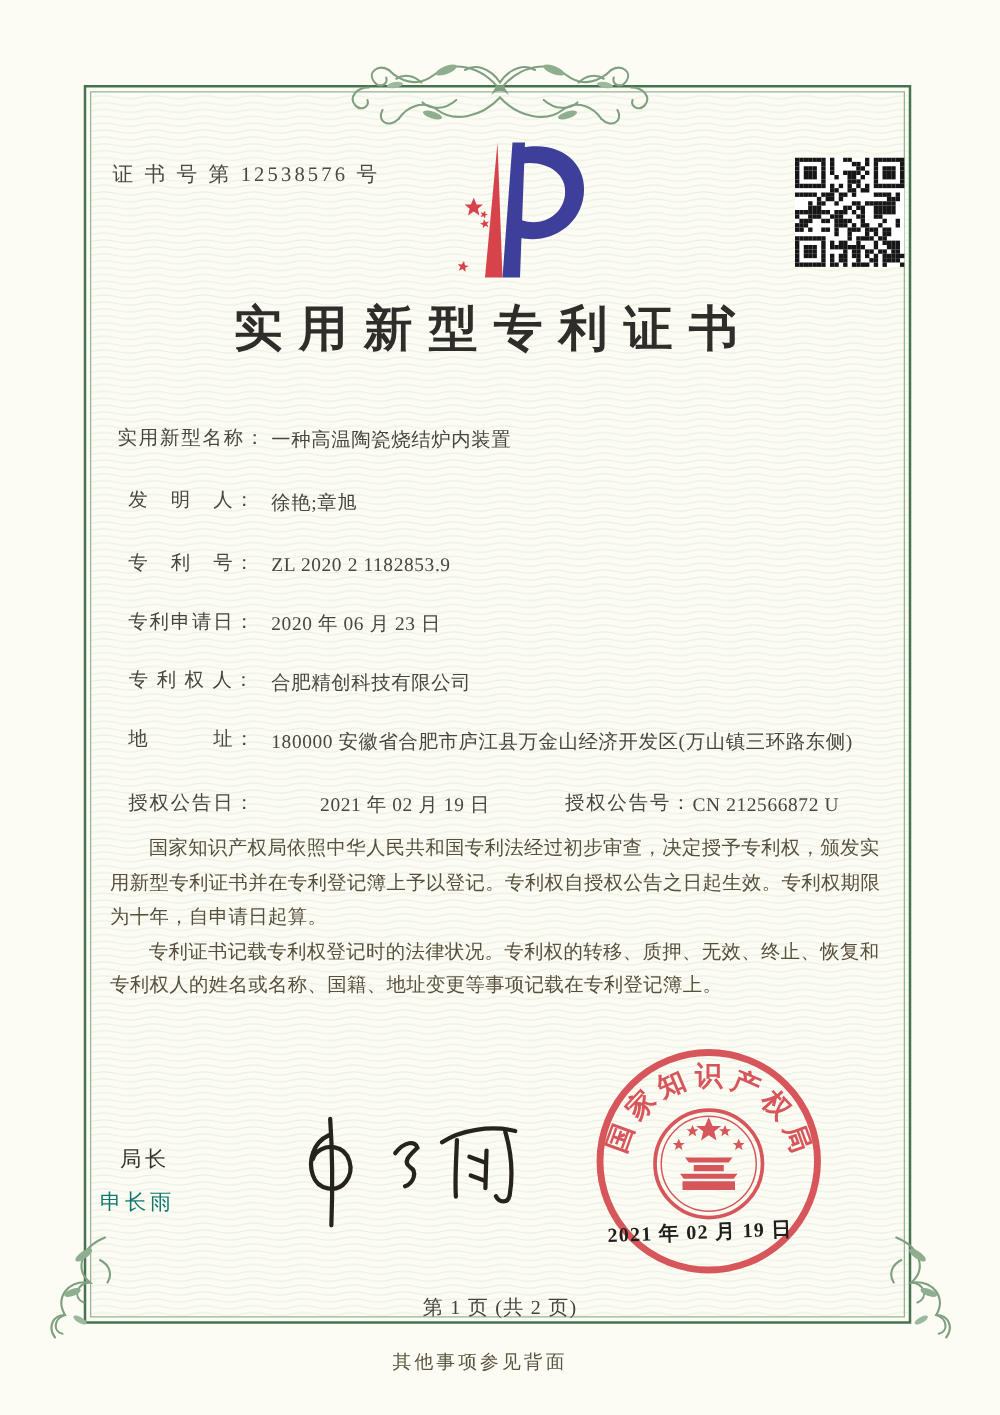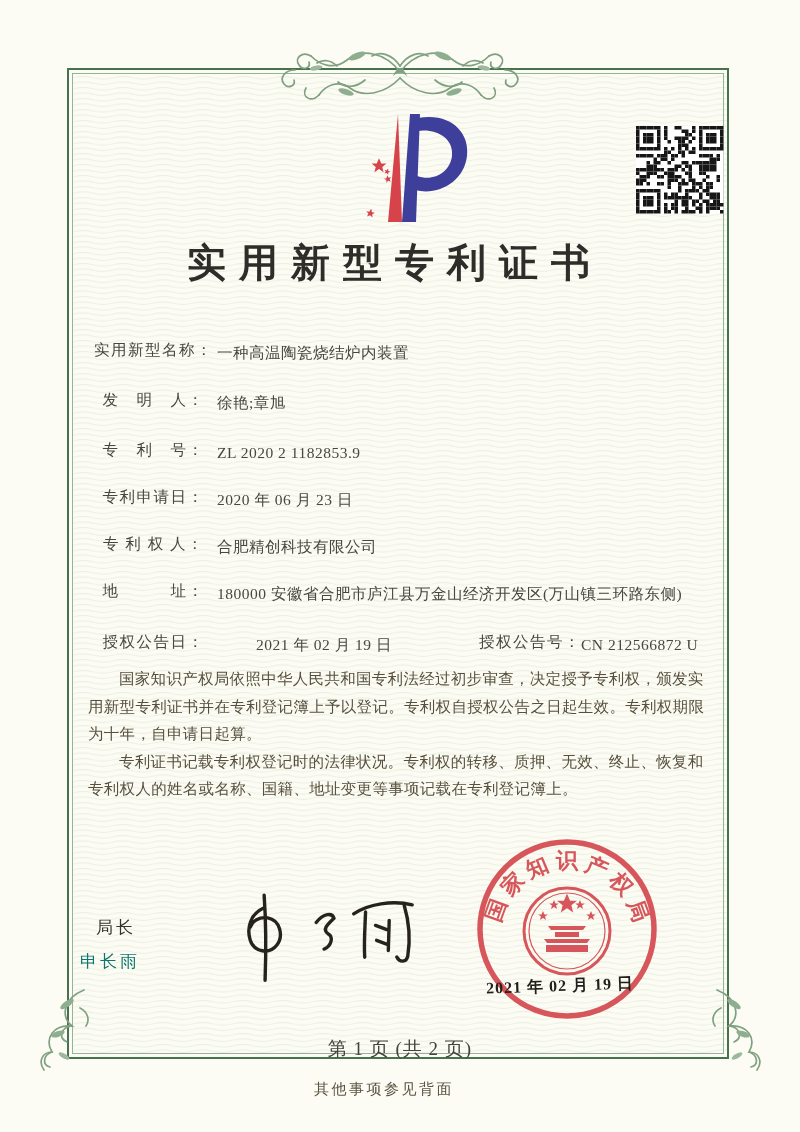--- a/index.html
+++ b/index.html
@@ -28,39 +28,39 @@
   .title{
     position:absolute;left:0;top:236px;width:784px;text-align:center;
     font-size:39px;font-weight:700;letter-spacing:13px;padding-left:6px;
     color:#2e2d29;box-sizing:border-box;
   }
 
   .fields{position:absolute;left:90px;top:340px;width:625px;font-size:15.5px;color:#474640;}
   .frow{position:absolute;left:0;text-align:center;}
   .flabel{display:inline-block;min-width:127px;letter-spacing:1.5px;vertical-align:top;}
   .fvalue{display:inline-block;vertical-align:top;letter-spacing:.5px;max-width:492px;line-height:25px;}
-  .grant-no{display:inline-block;margin-left:48px;}
+  .grant-no{display:inline-block;margin-left:21px;}
 
   .paras{
     position:absolute;left:88px;top:665px;width:626px;
     font-size:15.5px;line-height:27.5px;color:#57503e;letter-spacing:.3px;
   }
   .paras p{margin:0;text-indent:2em;}
 
   .sig-role{position:absolute;left:96px;top:916px;font-size:17px;letter-spacing:3px;color:#33322d;}
   .sig-name{position:absolute;left:80px;top:950px;font-size:17px;letter-spacing:3px;color:#0f766e;}
   .sig-hand{position:absolute;left:218px;top:884px;}
 
   .seal{position:absolute;left:472px;top:834px;opacity:.92;}
   .seal-date{
     position:absolute;left:486px;top:976px;font-size:16px;color:#201f1c;
     letter-spacing:1px;transform:rotate(-2deg);white-space:nowrap;font-weight:600;
   }
 
-  .page-info{position:absolute;left:0;top:1036px;width:800px;text-align:center;font-size:19px;letter-spacing:1px;color:#43423c;}
+  .page-info{position:absolute;left:0;top:1036px;width:800px;text-align:center;font-size:16px;letter-spacing:1px;color:#43423c;}
   .back-note{position:absolute;left:0;top:1080px;width:768px;text-align:center;font-size:15px;letter-spacing:2.5px;color:#5a5340;}
 
   .orn-top{position:absolute;left:253px;top:36px;}
   .orn-bl{position:absolute;left:34px;top:986px;}
   .orn-br{position:absolute;left:711px;top:986px;}
 </style>
 </head>
 <body>
 
 <div class="page">
@@ -116,20 +116,21 @@
       <path d="M18 66 c-9 3 -10 13 -2 15"></path>
       <path d="M46 22 c8 4 10 12 6 18"></path>
       <ellipse cx="33" cy="18" rx="8" ry="3" transform="rotate(-35 33 18)" fill="#8fae90" stroke="none"></ellipse>
       <ellipse cx="24" cy="48" rx="7" ry="2.8" transform="rotate(-20 24 48)" fill="#8fae90" stroke="none"></ellipse>
       <ellipse cx="30" cy="70" rx="6" ry="2.4" transform="rotate(30 30 70)" fill="#9cb89d" stroke="none"></ellipse>
     </g>
   </svg>
 
   <div class="content">
 
+    <div class="cert-no">证 书 号 第 12538576 号</div>
 
     <svg class="logo" width="132" height="118" viewBox="0 0 132 118">
       <g id="lg">
 
         <path d="M72 4 L64 112 L78 112 L82 4 Z" fill="#3e3e9b"></path>
         <path d="M80 8 C112 2 132 22 129 46 C126 72 100 86 77 80 L79 66 C96 72 112 62 114 46 C116 28 98 18 79 21 Z" fill="#3e3e9b"></path>
 
         <path d="M60 4 L50 112 L64 112 Z" fill="#d6434b"></path>
 
         <g fill="#d6434b">

